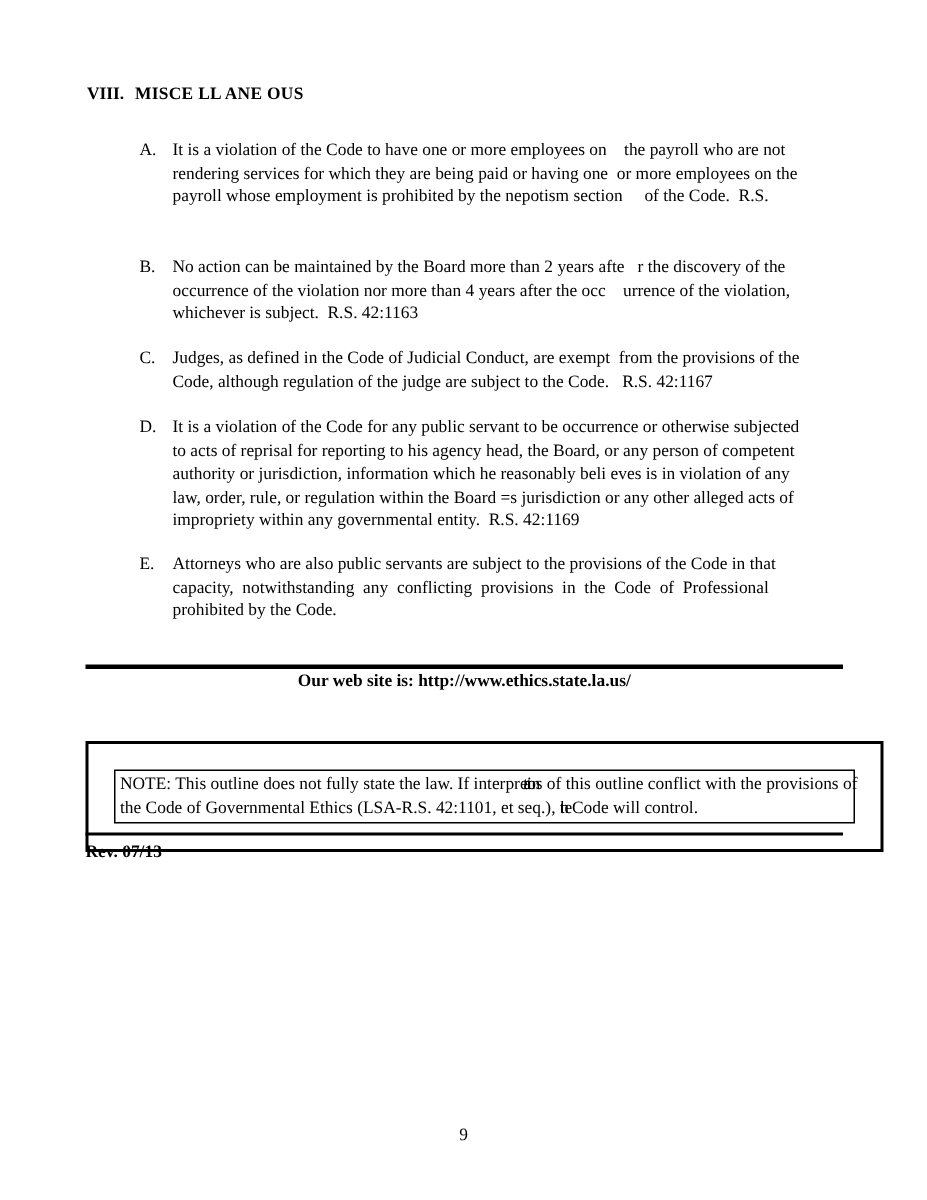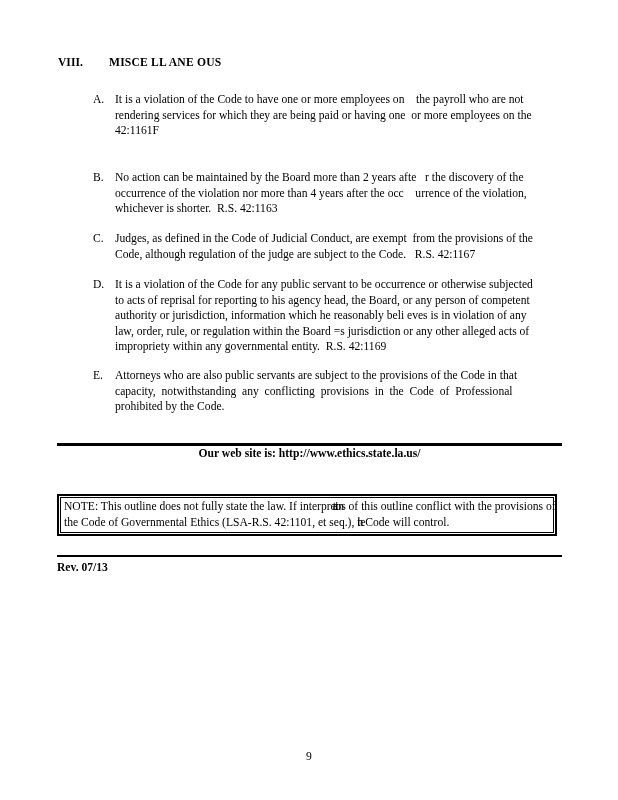--- a/index.html
+++ b/index.html
@@ -13,21 +13,21 @@
     font-size: 11.6px;
     line-height: 15.5px;
     overflow: hidden;
   }
   .heading {
     position: absolute;
     left: 58px; top: 55px;
     font-weight: bold;
   }
   .heading .numeral { display:inline-block; width:32px; }
-  .heading .label { letter-spacing: 0.2px; margin-left: 19px; }
+  .heading .label { letter-spacing: 0.2px; }
 
   .item { position: absolute; left: 93px; width: 470px; }
   .item .letter { position: absolute; left: 0; top: 0; }
   .item .lines { margin-left: 22px; width: 435px; }
   .ln { white-space: pre; height: 15.5px; }
 
   .rule { position: absolute; left: 57px; width: 505px; background: #000; }
   .rule-thick { height: 3px; }
   .rule-thin  { height: 2px; }
 
@@ -36,21 +36,21 @@
     left: 57px; top: 446px; width: 505px;
     text-align: center;
     font-weight: bold;
   }
 
   .note-outer {
     position: absolute;
     left: 57px; top: 494px;
     width: 494px;
     border: 2px solid #000;
-    padding: 1px;
+    padding: 17px;
   }
   .note-inner {
     border: 1px solid #000;
     padding: 1px 0 2px 3px;
   }
   .note-ln { white-space: pre; height: 15.5px; }
   .squeeze { letter-spacing: -3px; margin-right: 3px; }
 
   .rev {
     position: absolute;
@@ -69,30 +69,30 @@
 
   <div class="heading">
     <span class="numeral">VIII.</span><span class="label">MISCE LL ANE OUS</span>
   </div>
 
   <div class="item" style="top:92px">
     <span class="letter">A.</span>
     <div class="lines">
       <div class="ln">It is a violation of the Code to have one or more employees on    the payroll who are not</div>
       <div class="ln">rendering services for which they are being paid or having one  or more employees on the</div>
-      <div class="ln">42:1161F</div>
+      <div class="ln">payroll whose employment is prohibited by the nepotism section     of the Code.  R.S.</div>
     </div>
   </div>
 
   <div class="item" style="top:170px">
     <span class="letter">B.</span>
     <div class="lines">
       <div class="ln">No action can be maintained by the Board more than 2 years afte   r the discovery of the</div>
       <div class="ln">occurrence of the violation nor more than 4 years after the occ    urrence of the violation,</div>
-      <div class="ln">whichever is shorter.  R.S. 42:1163</div>
+      <div class="ln">whichever is subject.  R.S. 42:1163</div>
     </div>
   </div>
 
   <div class="item" style="top:231px">
     <span class="letter">C.</span>
     <div class="lines">
       <div class="ln">Judges, as defined in the Code of Judicial Conduct, are exempt  from the provisions of the</div>
       <div class="ln">Code, although regulation of the judge are subject to the Code.   R.S. 42:1167</div>
     </div>
   </div>

